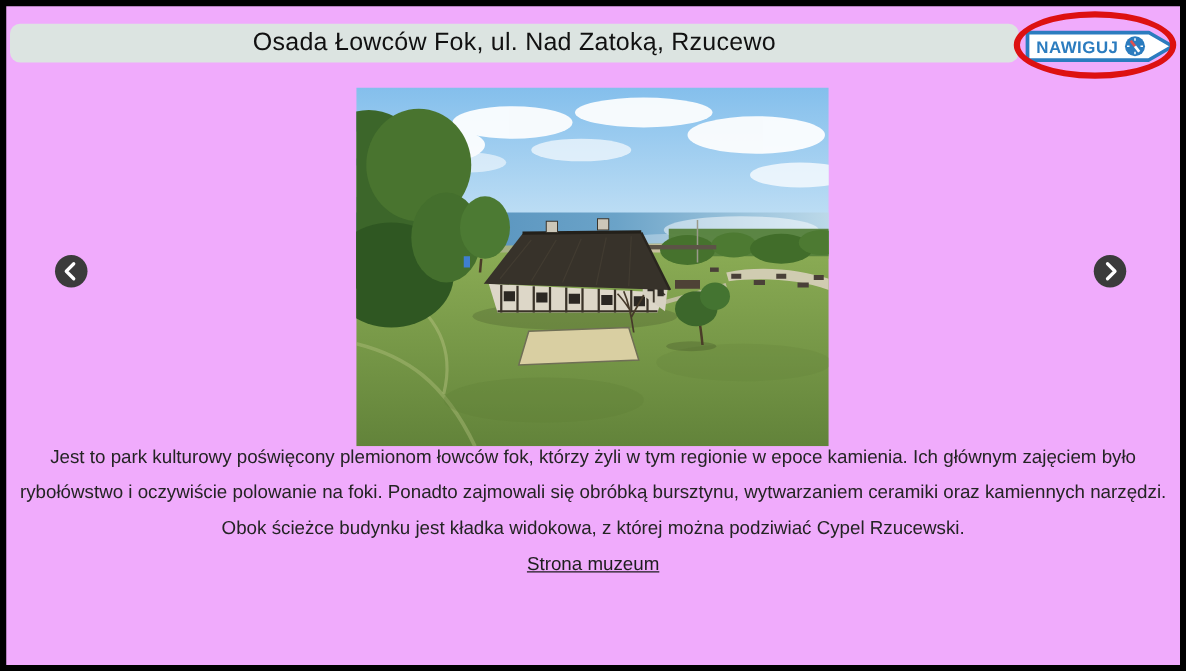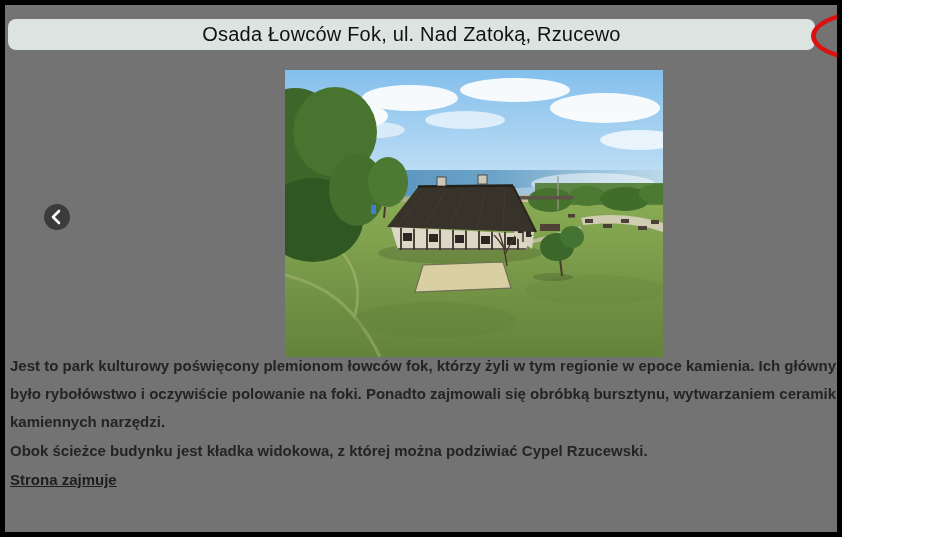--- a/index.html
+++ b/index.html
@@ -1,47 +1,62 @@
 <!DOCTYPE html>
 <html><head>
 <meta charset="utf-8">
 <style>
   html,body{margin:0;padding:0;background:#fff;font-family:"Liberation Sans",sans-serif;}
-  .page{position:relative;width:842px;height:537px;box-sizing:border-box;border:5px solid #000;background:#737373;overflow:hidden;}
+  .page{position:relative;width:949px;height:537px;box-sizing:border-box;border:5px solid #000;background:#f0abfc;overflow:hidden;text-align:center;}
 
   
   .title-bar{position:absolute;left:3px;top:14px;width:807px;height:31px;background:#dce4e1;border-radius:8px;
              display:flex;align-items:center;justify-content:center;}
   .title-bar h1{margin:0;font-size:20px;font-weight:400;color:#111;letter-spacing:.2px;}
 
   .nav-wrap{position:absolute;left:815px;top:18px;width:122px;height:28px;cursor:pointer;}
   .annotation-ellipse{position:absolute;left:806px;top:4px;width:130px;height:54px;box-sizing:border-box;
                       border:5px solid #dd1111;border-radius:50%;pointer-events:none;}
 
   
   .photo{position:absolute;left:280px;top:65px;width:378px;height:287px;display:block;}
   .arrow-btn{position:absolute;top:199px;width:26px;height:26px;border:none;padding:0;border-radius:50%;
              background:#3b3b3b;display:flex;align-items:center;justify-content:center;cursor:pointer;}
   .arrow-btn.prev{left:39px;}
   .arrow-btn.next{left:870px;}
 
   
-  .content{position:absolute;left:5px;top:347px;width:929px;color:#242424;font-size:15px;line-height:28px;font-weight:bold;}
+  .content{position:absolute;left:5px;top:347px;width:929px;color:#242424;font-size:15px;line-height:28px;}
   .content p{margin:0 0 1px 0;}
   .content a{color:#1d1d1d;text-decoration:underline;cursor:pointer;}
 </style>
 </head>
 <body>
 
 <div class="page">
 
   <div class="title-bar">
     <h1>Osada Łowców Fok, ul. Nad Zatoką, Rzucewo</h1>
   </div>
 
+  <div class="nav-wrap">
+    <svg width="122" height="28" viewBox="0 0 122 28">
+      <polygon points="2,3 99,3 118,14 99,25 2,25" fill="#ffffff" stroke="#2b7cbf" stroke-width="3" stroke-linejoin="round"></polygon>
+      <text x="9" y="19" font-family="Liberation Sans, sans-serif" font-size="13.5" font-weight="bold" fill="#2b7cbf" letter-spacing="0.4">NAWIGUJ</text>
+      <g>
+        <circle cx="88" cy="14" r="8" fill="#2b7cbf"></circle>
+        <line x1="88" y1="7.6" x2="88" y2="9.6" stroke="#ffffff" stroke-width="1.2"></line>
+        <line x1="88" y1="18.4" x2="88" y2="20.4" stroke="#ffffff" stroke-width="1.2"></line>
+        <line x1="81.6" y1="14" x2="83.6" y2="14" stroke="#ffffff" stroke-width="1.2"></line>
+        <line x1="92.4" y1="14" x2="94.4" y2="14" stroke="#ffffff" stroke-width="1.2"></line>
+        <line x1="84.6" y1="9.6" x2="88" y2="14" stroke="#e05050" stroke-width="2.2"></line>
+        <line x1="88" y1="14" x2="91.4" y2="18.4" stroke="#ffffff" stroke-width="2.2"></line>
+      </g>
+    </svg>
+  </div>
 
   <div class="annotation-ellipse"></div>
 
   <button class="arrow-btn prev">
     <svg width="26" height="26" viewBox="0 0 26 26">
       <polyline points="15,7 9,13 15,19" fill="none" stroke="#ffffff" stroke-width="2.6" stroke-linecap="round" stroke-linejoin="round"></polyline>
     </svg>
   </button>
 
   <svg class="photo" viewBox="0 0 378 287">
@@ -175,16 +190,16 @@
 
   <button class="arrow-btn next">
     <svg width="26" height="26" viewBox="0 0 26 26">
       <polyline points="11,7 17,13 11,19" fill="none" stroke="#ffffff" stroke-width="2.6" stroke-linecap="round" stroke-linejoin="round"></polyline>
     </svg>
   </button>
 
   <div class="content">
     <p>Jest to park kulturowy poświęcony plemionom łowców fok, którzy żyli w tym regionie w epoce kamienia. Ich głównym zajęciem było rybołówstwo i oczywiście polowanie na foki. Ponadto zajmowali się obróbką bursztynu, wytwarzaniem ceramiki oraz kamiennych narzędzi.</p>
     <p>Obok ścieżce budynku jest kładka widokowa, z której można podziwiać Cypel Rzucewski.</p>
-    <p><a>Strona zajmuje</a></p>
+    <p><a>Strona muzeum</a></p>
   </div>
 
 </div>
 
 </body></html>

